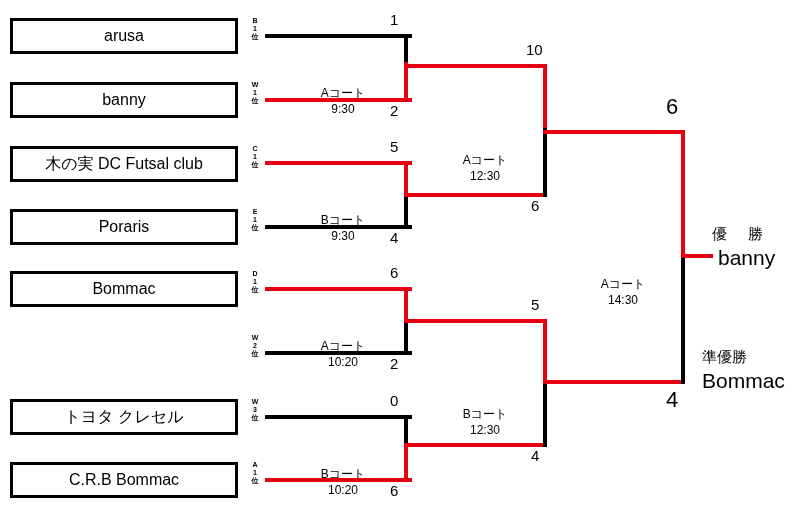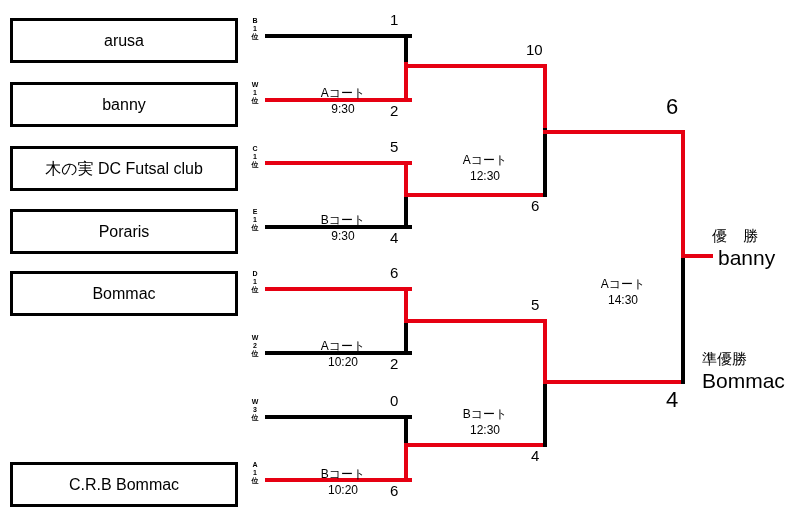--- a/index.html
+++ b/index.html
@@ -14,21 +14,21 @@
     background: #ffffff;
     font-family: "Liberation Sans", "DejaVu Sans", sans-serif;
     overflow: hidden;
   }
 
   
   .team-box {
     position: absolute;
     left: 10px;
     width: 228px;
-    height: 45px;
+    height: 36px;
     border: 3px solid #000000;
     background: #ffffff;
     box-sizing: border-box;
     display: flex;
     align-items: center;
     justify-content: center;
   }
   .team-box .team-label {
     font-size: 16px;
     color: #000000;
@@ -90,20 +90,21 @@
   
   .result {
     position: absolute;
     color: #000000;
     white-space: nowrap;
   }
   .result .rank {
     display: block;
     font-size: 15px;
     line-height: 19px;
+    font-family: Liberation Mono, monospace;
   }
   .result .name {
     display: block;
     font-size: 21px;
     line-height: 25px;
   }
   .result.champion .rank { letter-spacing: 6px; }
   .result.champion .name { padding-left: 6px; }
 </style>
 </head>
@@ -118,20 +119,23 @@
     <span class="team-label">banny</span>
   </div>
   <div class="team-box" style="top:146px">
     <span class="team-label">木の実 DC Futsal club</span>
   </div>
   <div class="team-box" style="top:209px">
     <span class="team-label">Poraris</span>
   </div>
   <div class="team-box" style="top:271px">
     <span class="team-label">Bommac</span>
+  </div>
+  <div class="team-box" style="top:399px">
+    <span class="team-label">トヨタ クレセル</span>
   </div>
   <div class="team-box" style="top:462px">
     <span class="team-label">C.R.B Bommac</span>
   </div>
 
   <div class="seed" style="left:248px; top:17px">
     <span>B</span>
     <span>1</span>
     <span>位</span>
   </div>

